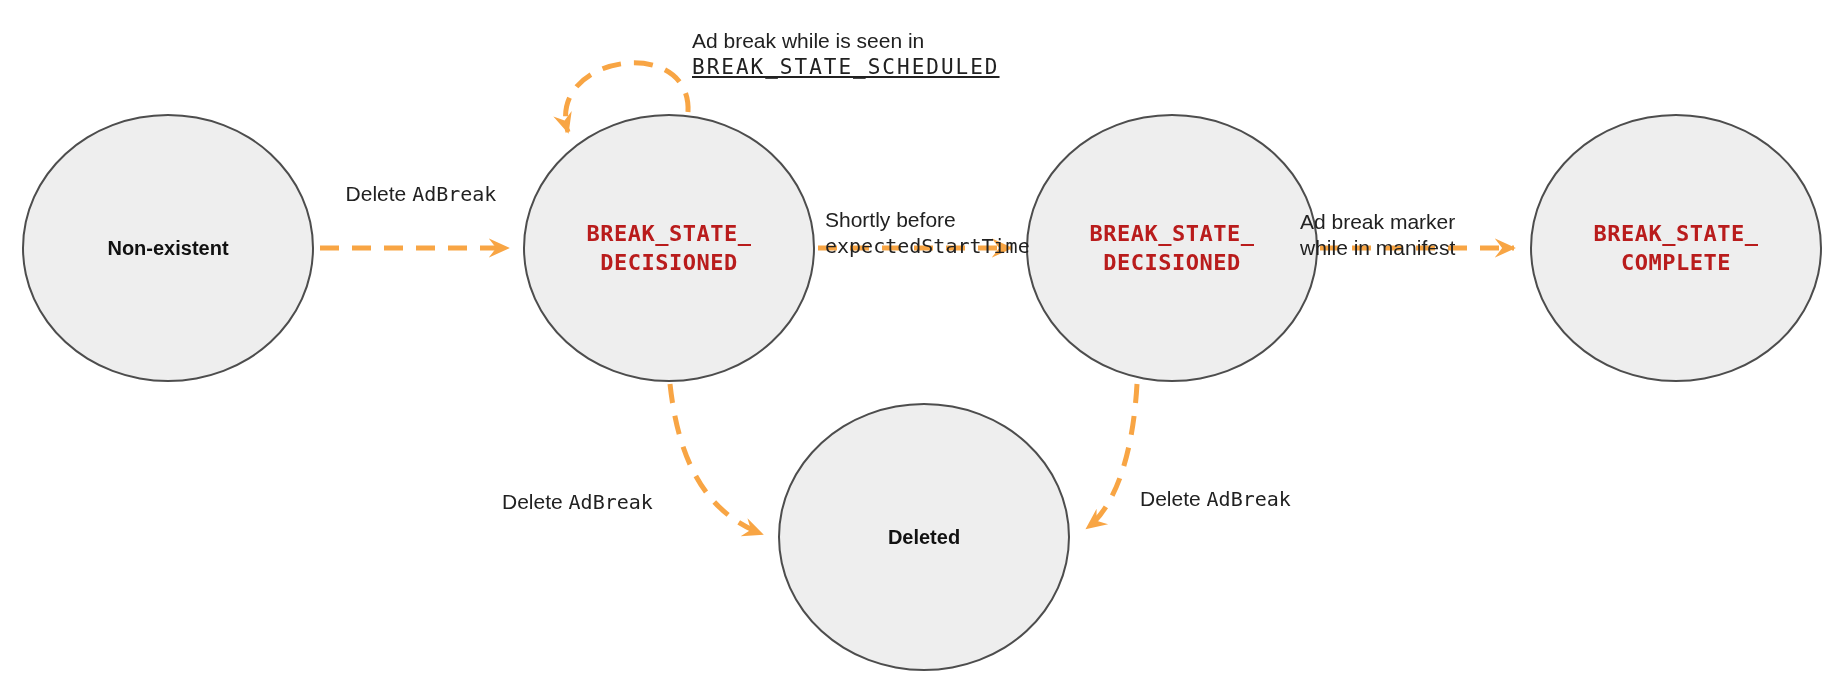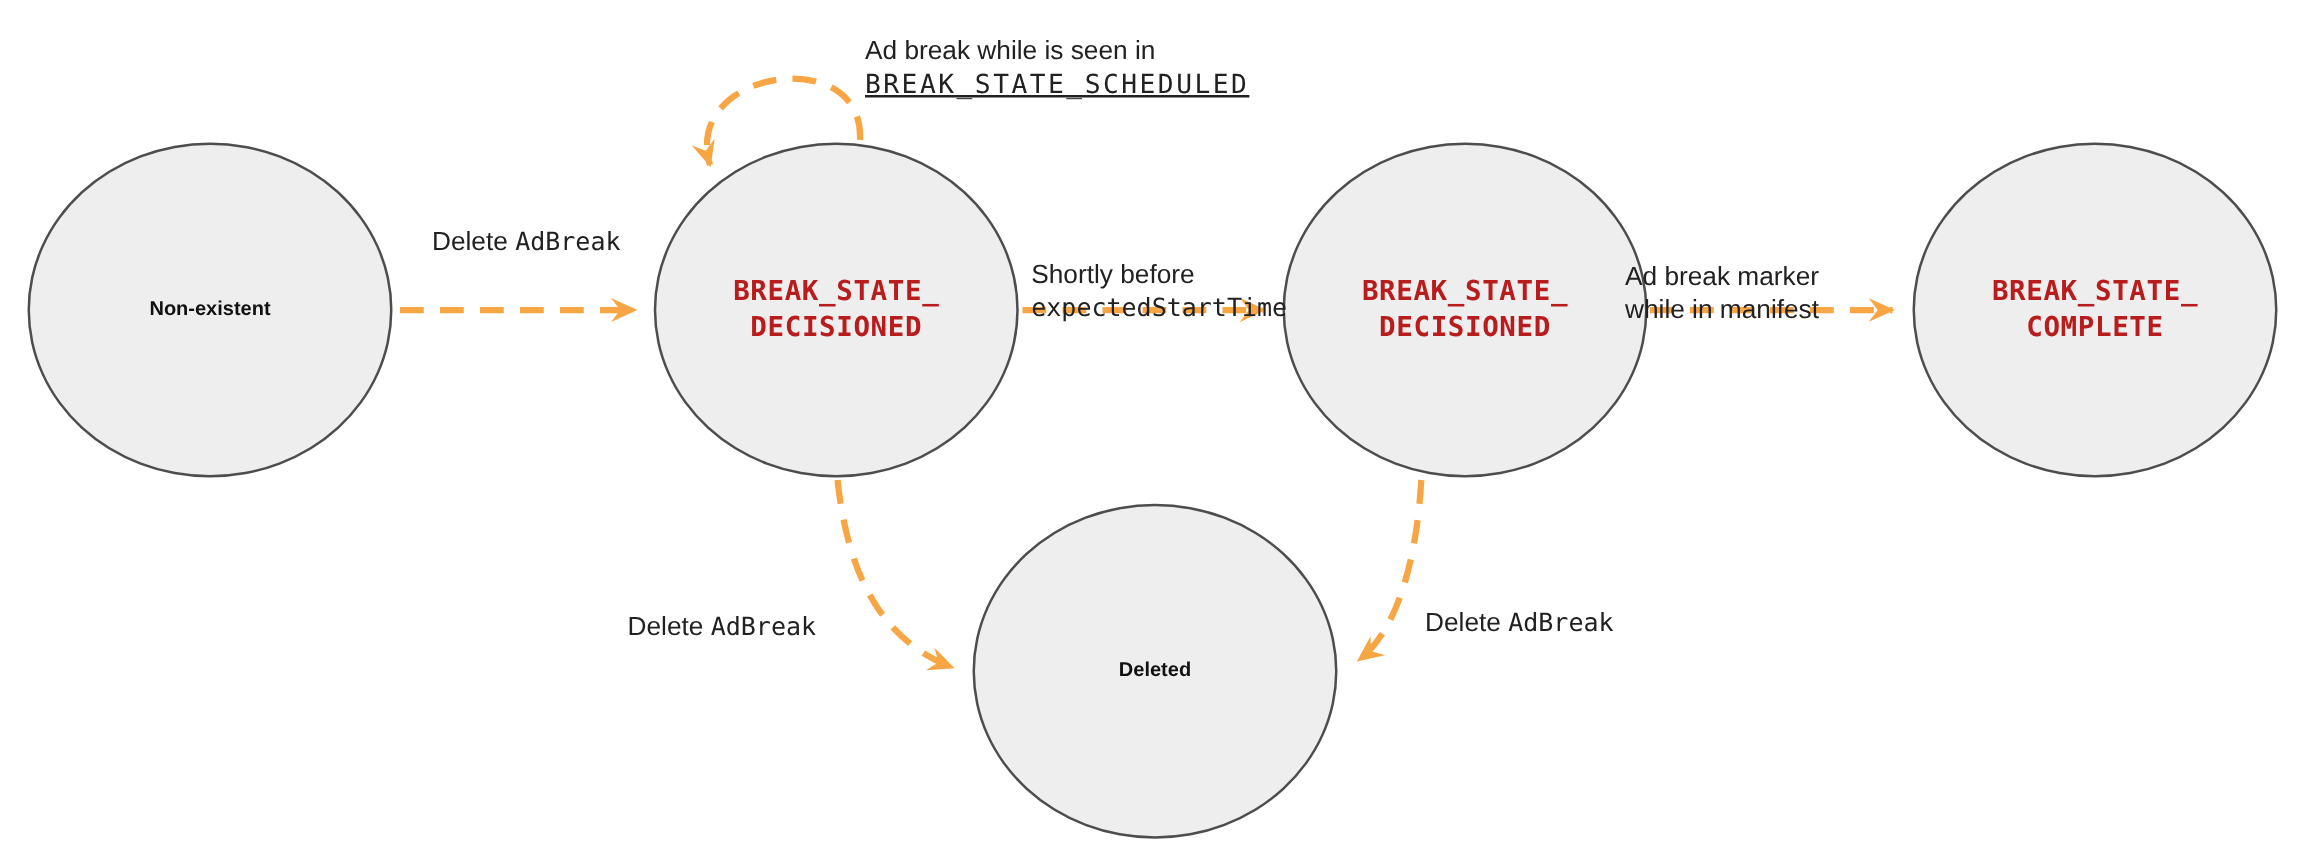--- a/index.html
+++ b/index.html
@@ -31,21 +31,21 @@
     border-radius: 50%;
     background: #EEEEEE;
     border: 2px solid #4D4D4D;
     display: flex;
     align-items: center;
     justify-content: center;
     text-align: center;
   }
   .node .label-sans {
     font-weight: bold;
-    font-size: 16px;
+    font-size: 20px;
     color: #111111;
   }
   .node .label-mono {
     font-family: "DejaVu Sans Mono", monospace;
     font-weight: bold;
     font-size: 22px;
     line-height: 29px;
     letter-spacing: 0.5px;
     color: #b91c1c;
     text-align: center;

